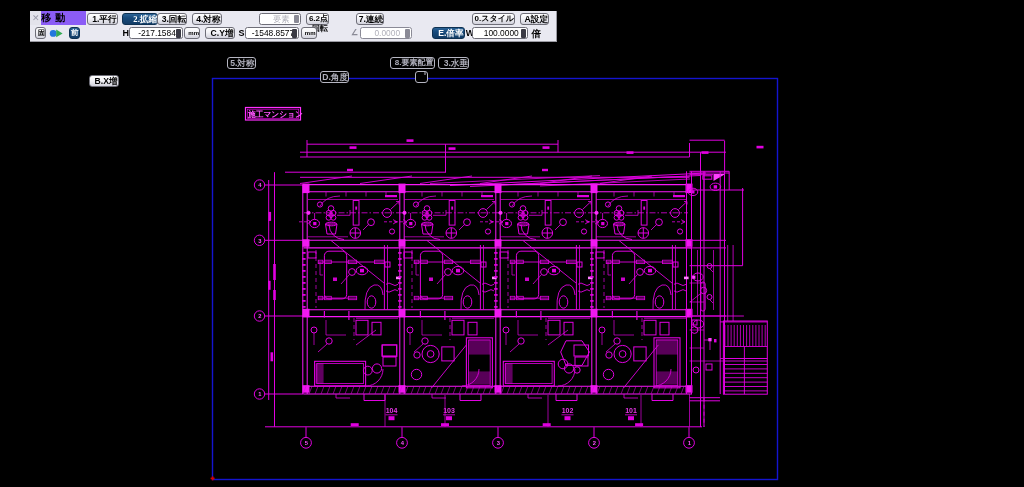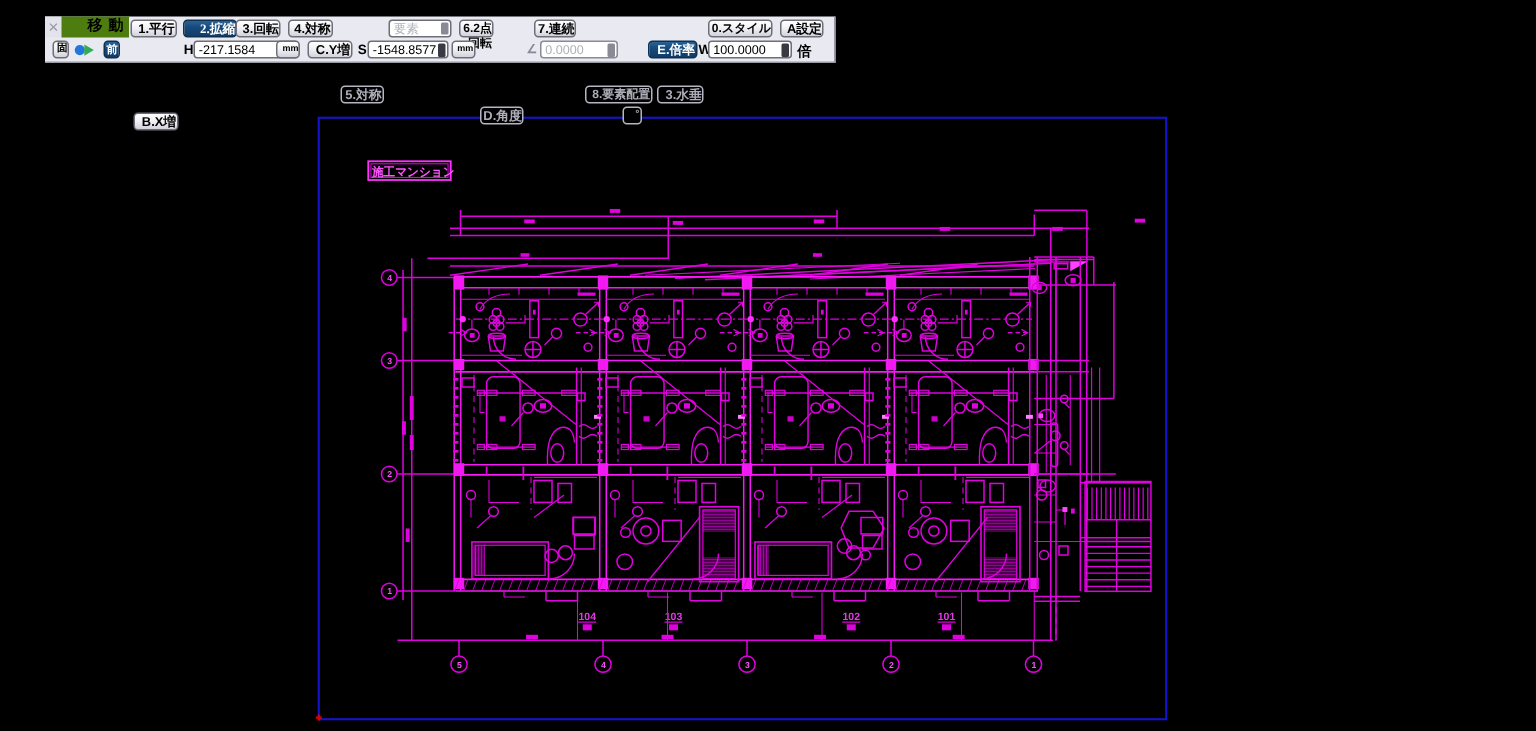--- a/index.html
+++ b/index.html
@@ -2,21 +2,21 @@
 <html><head><meta charset="utf-8">
 <style>
 html,body{margin:0;padding:0;background:#000;width:1024px;height:487px;overflow:hidden;font-family:"Liberation Sans",sans-serif;}
 #stage{position:absolute;left:0;top:0;width:1024px;height:487px;background:#000;}
 #tb{position:absolute;left:30px;top:11px;width:526px;height:29.6px;background:#e9e9f1;border-bottom:1px solid #9a9aa2;border-right:1px solid #9a9aa2;}
 .cell{position:absolute;box-sizing:border-box;}
 .btn{position:absolute;box-sizing:border-box;height:12.2px;top:1.6px;border:1px solid #6e6e78;border-radius:3px;background:linear-gradient(#ffffff,#f2f2f6 45%,#d2d2dc);color:#000;font-size:8.6px;font-weight:bold;text-align:right;line-height:10.5px;}
 .btn2{top:1.3px;height:11.8px;}
 .sel{background:linear-gradient(#2a6295,#174a7c 40%,#123c66);border-color:#0e3152;color:#fff;}
 .ghost{background:#000000;border-color:#b6b6c2;color:#aeaeba;font-weight:bold;margin-top:44px;}
-.fld{position:absolute;box-sizing:border-box;height:12.2px;border:1px solid #6e6e78;border-radius:2.5px;background:#fff;color:#000;font-size:8.4px;text-align:left;padding-left:3px;line-height:11px;}
+.fld{position:absolute;box-sizing:border-box;height:12.2px;border:1px solid #6e6e78;border-radius:2.5px;background:#fff;color:#000;font-size:8.4px;text-align:center;padding-left:3px;line-height:11px;}
 .spin{position:absolute;right:1px;top:1px;width:5px;height:8.6px;background:#3a3a44;border-radius:1px;}
 .lab{position:absolute;color:#000;font-size:9px;font-weight:bold;}
 .row{position:absolute;left:0;width:100%;height:14.6px;}
 </style></head>
 <body>
 <div id="stage">
 <svg width="1024" height="487" viewBox="0 0 1024 487" style="position:absolute;left:0;top:0">
 <rect x="212.5" y="78.5" width="565" height="401" fill="none" stroke="#1414cf" stroke-width="1.4"></rect>
 <rect x="245.5" y="107.5" width="55.0" height="12.5" stroke="#ff30ff" stroke-width="1.2" fill="none"></rect>
 <rect x="247.3" y="109.2" width="51.4" height="9.1" stroke="#e000e0" stroke-width="0.7" fill="none"></rect>
@@ -767,21 +767,21 @@
 <line x1="624.0" y1="394.0" x2="624.0" y2="398.0" stroke="#e000e0" stroke-width="0.8"></line>
 <line x1="624.0" y1="398.0" x2="638.0" y2="398.0" stroke="#e000e0" stroke-width="0.8"></line>
 <g>
 <rect x="210.6" y="477.6" width="4" height="1.6" fill="#d40000"></rect>
 <rect x="211.8" y="476.4" width="1.6" height="4" fill="#d40000"></rect>
 </g>
 </svg>
 <div id="tb">
  <div class="row" style="top:0;">
   <div class="cell" style="left:0;top:0;width:11.3px;height:14.3px;background:#e3e3eb;color:#9a9aa8;font-size:9px;text-align:center;line-height:14px;">✕</div>
-  <div class="cell" style="left:11.3px;top:0;width:45px;height:14.3px;background:#4d7c0f;color:#000;font-size:10px;font-weight:bold;text-align:right;line-height:14.5px;letter-spacing:4px;">移動</div>
+  <div class="cell" style="left:11.3px;top:0;width:45px;height:14.3px;background:#8b5cf6;color:#000;font-size:10px;font-weight:bold;text-align:left;line-height:14.5px;letter-spacing:4px;">移動</div>
   <div class="btn" style="left:56.5px;width:31px;">1.平行</div>
   <div class="btn sel" style="left:92px;width:36px;font-family:Liberation Serif, serif;">2.拡縮</div>
   <div class="btn" style="left:127px;width:30px;">3.回転</div>
   <div class="btn" style="left:161.5px;width:30px;">4.対称</div>
   <div class="btn ghost" style="left:196.5px;width:29px;">5.対称</div>
   <div class="fld" style="left:228.5px;top:1.6px;width:42.5px;color:#b0b0ba;">要素<span class="spin" style="background:#8a8a96;"></span></div>
   <div class="btn" style="left:276px;width:23px;font-size:8px;">6.2点回転</div>
   <div class="btn" style="left:325.5px;width:28.5px;">7.連続</div>
   <div class="btn ghost" style="left:360px;width:44.5px;font-size:8px;">8.要素配置</div>
   <div class="btn ghost" style="left:408px;width:31px;">3.水垂</div>
@@ -790,21 +790,21 @@
  </div>
  <div class="row" style="top:14.8px;">
   <div class="btn btn2" style="left:5px;width:11px;padding:0;font-size:7px;line-height:10px;">固</div>
   <svg class="cell" style="left:19px;top:0.8px" width="15" height="12" viewBox="0 0 15 12">
     <circle cx="4.2" cy="6.4" r="3.4" fill="#2277dd"></circle>
     <polygon points="7.2,2.6 13.6,6.4 7.2,10.2" fill="#33aa55"></polygon>
   </svg>
   <div class="btn btn2 sel" style="left:38.5px;width:11px;padding:0;font-size:7.5px;line-height:10.5px;">前</div>
   <div class="btn btn2" style="left:58.5px;width:30px;margin-top:48px;">B.X増</div>
   <div class="lab" style="left:92.5px;top:2.2px;">H</div>
-  <div class="fld" style="left:98.5px;top:1.3px;width:70px;">-217.1584<span class="spin"></span></div>
+  <div class="fld" style="left:98.5px;top:1.3px;width:54px;">-217.1584<span class="spin"></span></div>
   <div class="btn btn2" style="left:154px;width:16px;font-size:6px;line-height:10px;">mm</div>
   <div class="btn btn2" style="left:174.5px;width:30px;">C.Y増</div>
   <div class="lab" style="left:208.5px;top:2.2px;">S</div>
   <div class="fld" style="left:214.5px;top:1.3px;width:54px;">-1548.8577<span class="spin"></span></div>
   <div class="btn btn2" style="left:270.5px;width:16px;font-size:6px;line-height:10px;">mm</div>
   <div class="btn btn2 ghost" style="left:290px;width:29px;">D.角度</div>
   <div class="lab" style="left:321px;top:2.2px;color:#8a8a96;font-size:8px;">∠</div>
   <div class="fld" style="left:329.5px;top:1.3px;width:52.5px;color:#b0b0ba;border-color:#8a8a96;">0.0000<span class="spin" style="background:#8a8a96;"></span></div>
   <div class="btn btn2 ghost" style="left:384.5px;width:13px;">˚</div>
   <div class="btn btn2 sel" style="left:402px;width:32.5px;">E.倍率</div>

